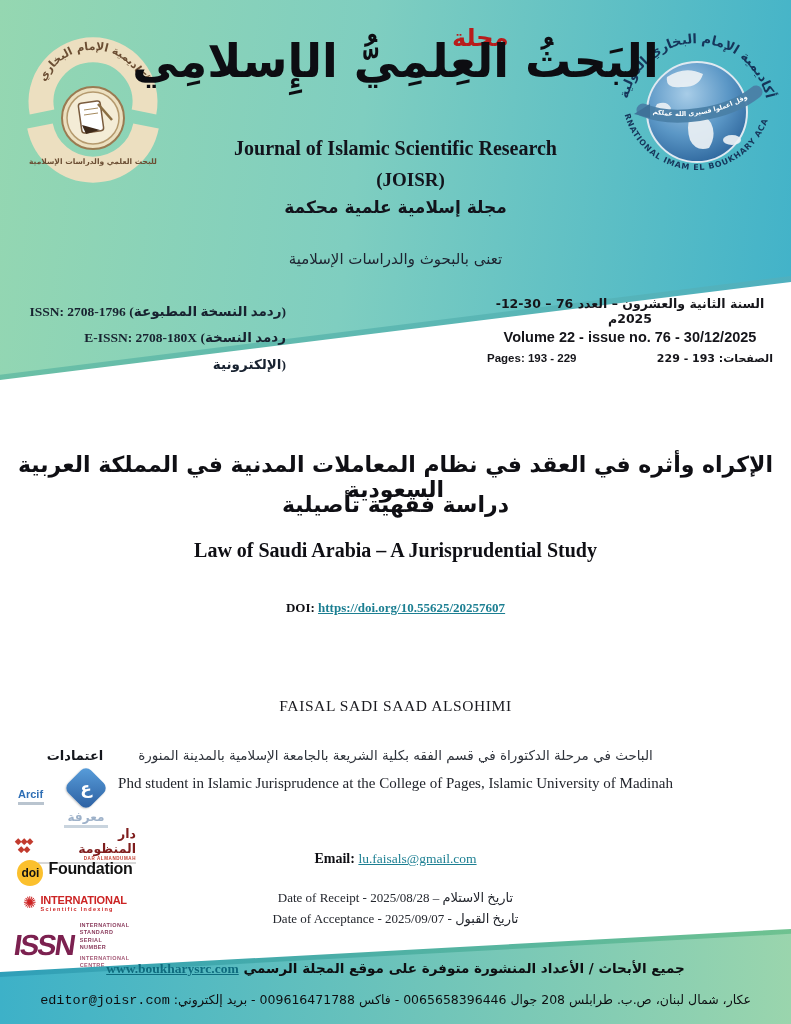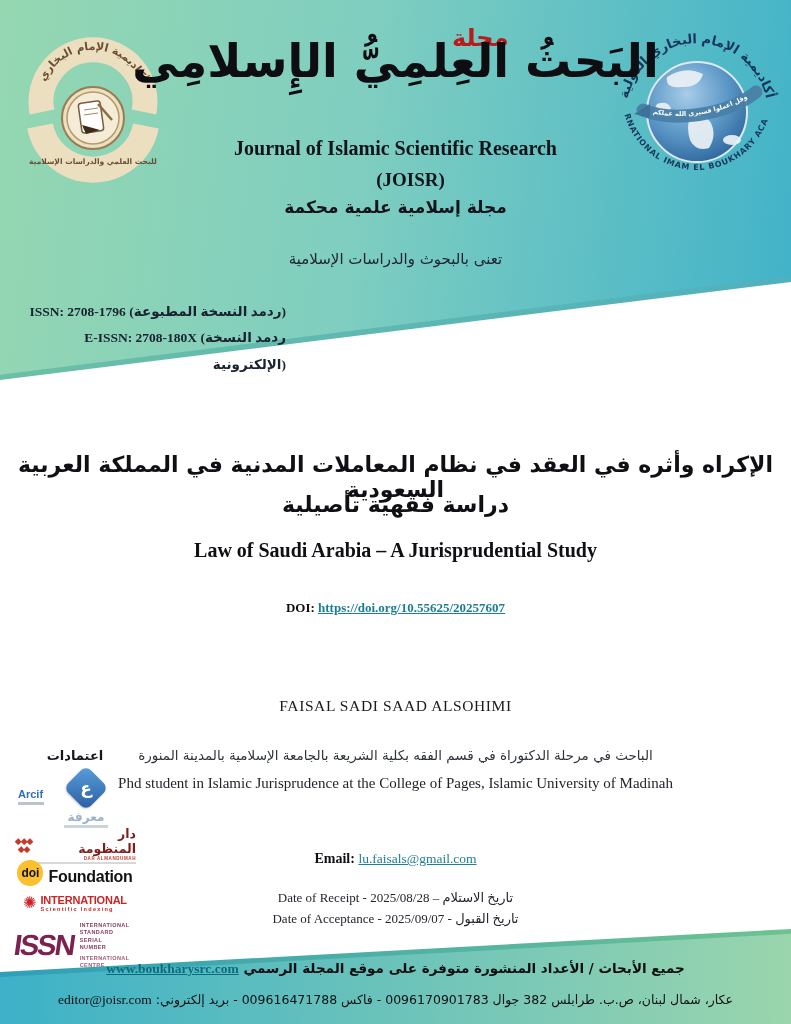--- a/index.html
+++ b/index.html
@@ -65,21 +65,21 @@
     transform:rotate(-45deg);color:#fff;font-family:var(--ar);font-weight:bold;font-size:17px;}
   .arcif .marefa{position:absolute;left:50px;top:44px;width:44px;text-align:center;font-family:var(--ar);
     font-weight:bold;font-size:12px;color:#9db1c9;}
   .arcif .marefa:after{content:"";display:block;height:3px;background:#c9d4de;margin-top:1px;}
   .mandumah{left:14px;top:826px;width:122px;display:flex;align-items:center;justify-content:center;gap:5px;}
   .mandumah .dots{color:#c23b2e;font-size:9px;line-height:8px;letter-spacing:-1px;text-align:center;width:24px;}
   .mandumah .txt{text-align:right;}
   .mandumah .ar{font-family:var(--ar);font-weight:bold;font-size:12.5px;color:#7f1d1d;margin-left:40px;}
   .mandumah .en{font:bold 4.5px var(--sans);letter-spacing:.6px;color:#c23b2e;}
   .mandumah .en:after{content:"";display:block;height:2px;background:#d8d8d8;margin-top:1px;}
-  .doif{left:14px;top:860px;width:122px;display:flex;align-items:flex-end;justify-content:center;gap:5px;}
+  .doif{left:14px;top:860px;width:122px;display:flex;align-items:flex-start;justify-content:center;gap:5px;}
   .doif .circle{width:26px;height:26px;border-radius:50%;background:#fbc02d;display:flex;align-items:center;justify-content:center;
     font:bold 12px var(--sans);color:#121212;}
   .doif .label{font:bold 16px var(--sans);color:#121212;letter-spacing:-.3px;}
   .isi{left:14px;top:894px;width:122px;display:flex;align-items:center;justify-content:center;gap:4px;}
   .isi .burst{color:#cc2424;font-size:16px;line-height:16px;}
   .isi .txt{text-align:left;}
   .isi .main{font:bold 11px var(--sans);color:#cc2424;letter-spacing:-.2px;}
   .isi .sub{font:bold 5.5px var(--sans);color:#cc2424;letter-spacing:1.3px;}
   .issnc{left:14px;top:922px;width:130px;display:flex;align-items:center;justify-content:center;gap:6px;}
   .issnc .letters{font:bold 29px var(--sans);color:#7c2150;transform:skewX(-8deg);letter-spacing:-2px;}
@@ -88,21 +88,21 @@
   .issnc .col .centre{margin-top:3px;color:#a45a77;}
 
   
   .footer-edge{top:926px;left:0;width:791px;height:98px;background:linear-gradient(90deg,#2f9fb9,#6fc290);
     clip-path:polygon(0 47%,100% 3%,100% 100%,0 100%);}
   .footer-band{top:926px;left:0;width:791px;height:98px;background:linear-gradient(90deg,#3db1c8,#9ad5ad);
     clip-path:polygon(0 52%,100% 8%,100% 100%,0 100%);}
   .f1{top:960px;font-family:var(--ar);font-weight:bold;font-size:13.5px;color:#0d0f12;direction:rtl;}
   .f1 a{font-family:var(--serif);font-weight:bold;font-size:13.5px;color:#0e6b7e;}
   .f2{top:992px;font-family:var(--ar);font-size:12.5px;color:#0d0f12;direction:rtl;}
-  .f2 .em{font-family:Liberation Serif, serif;font-size:13.5px;}
+  .f2 .em{font-family:Liberation Mono, monospace;font-size:13.5px;}
 
   svg text{font-family:var(--ar);}
 </style>
 </head>
 <body>
 
 <div class="page">
 
   <div class="abs header-edge"></div>
   <div class="abs header-band"></div>
@@ -165,20 +165,28 @@
   <div class="abs ctr callig-main">البَحثُ العِلمِيُّ الإِسلامِي</div>
   <div class="abs ctr j-en">Journal of Islamic Scientific Research</div>
   <div class="abs ctr j-abbr">(JOISR)</div>
   <div class="abs ctr j-ar">مجلة إسلامية علمية محكمة</div>
   <div class="abs ctr j-tag">تعنى بالبحوث والدراسات الإسلامية</div>
 
   <div class="abs issn-block">
     <div>ISSN: 2708-1796 (ردمد النسخة المطبوعة)</div>
     <div>E-ISSN: 2708-180X (ردمد النسخة الإلكترونية)</div>
   </div>
+  <div class="abs issue-block">
+    <div class="issue-ar">السنة الثانية والعشرون – العدد 76 – 30-12- 2025م</div>
+    <div class="issue-en">Volume 22 - issue no. 76 - 30/12/2025</div>
+    <div class="pages-row">
+      <span>Pages: 193 - 229</span>
+      <span class="pages-ar">الصفحات: 193 - 229</span>
+    </div>
+  </div>
 
   <div class="abs ctr title-ar">الإكراه وأثره في العقد في نظام المعاملات المدنية في المملكة العربية السعودية</div>
   <div class="abs ctr subtitle-ar">دراسة فقهية تأصيلية</div>
   <div class="abs ctr title-en">
     <div>Law of Saudi Arabia – A Jurisprudential Study</div>
   </div>
   <div class="abs ctr doi-row">
     <span>DOI: </span><a class="link">https://doi.org/10.55625/20257607</a>
   </div>
   <div class="abs ctr author-en">FAISAL SADI SAAD ALSOHIMI</div>
@@ -232,16 +240,16 @@
       <div class="centre">INTERNATIONAL CENTRE</div>
     </span>
   </div>
 
   <div class="abs footer-edge"></div>
   <div class="abs footer-band"></div>
   <div class="abs ctr f1">
     <span>جميع الأبحاث / الأعداد المنشورة متوفرة على موقع المجلة الرسمي </span><a class="link" style="color:#0e6b7e">www.boukharysrc.com</a>
   </div>
   <div class="abs ctr f2">
-    <span>عكار، شمال لبنان، ص.ب. طرابلس 382 جوال 0096170901783 - فاكس 009616471788 - بريد إلكتروني: </span><span class="em">editor@joisr.com</span>
+    <span>عكار، شمال لبنان، ص.ب. طرابلس 208 جوال 0065658396446 - فاكس 009616471788 - بريد إلكتروني: </span><span class="em">editor@joisr.com</span>
   </div>
 
 </div>
 
 </body></html>

